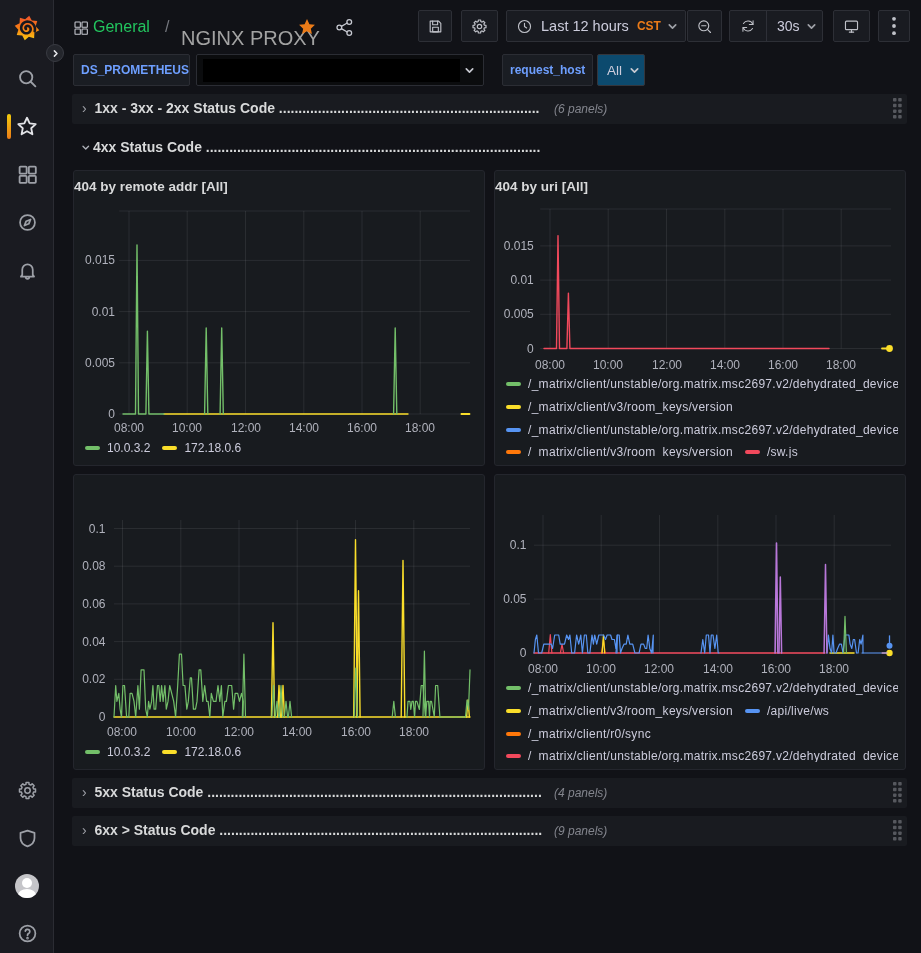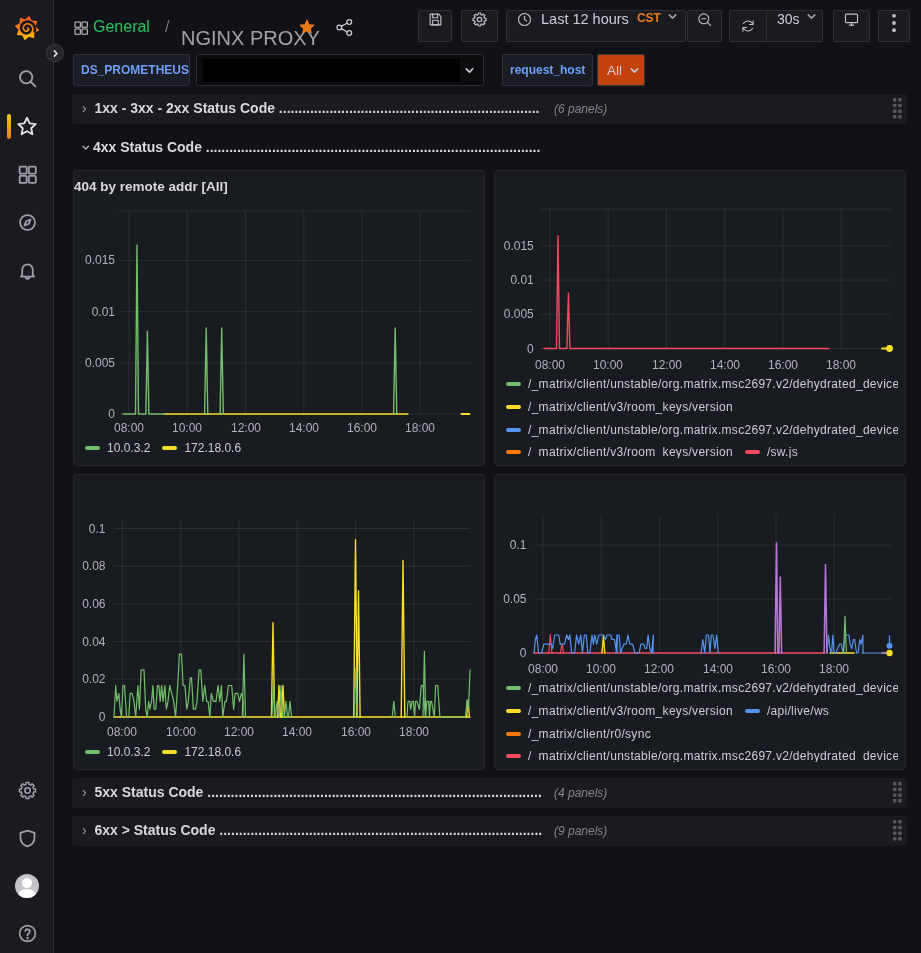--- a/index.html
+++ b/index.html
@@ -1,17 +1,17 @@
 <!DOCTYPE html>
 <html><head><meta charset="utf-8"><title>NGINX PROXY - Grafana</title>
 <style>
 *{box-sizing:border-box;margin:0;padding:0}
 html,body{width:921px;height:953px;background:#111217;font-family:"Liberation Sans",sans-serif;overflow:hidden;position:relative;color:#ccccdc}
 .abs{position:absolute}
-.btn{position:absolute;top:10px;height:32px;background:#191b21;border:1px solid #2d2f36;border-radius:2px;display:flex;align-items:flex-start;justify-content:center}
+.btn{position:absolute;top:10px;height:32px;background:#191b21;border:1px solid #2d2f36;border-radius:2px;display:flex;align-items:center;justify-content:center}
 .panel{position:absolute;width:412px;height:296px;background:#181b1f;border:1px solid #24262d;border-radius:3px;overflow:hidden}
 .ptitle{position:absolute;top:8px;left:0;width:100%;font-size:13.5px;font-weight:bold;color:#d8d9da}
 .rowhdr{position:absolute;left:72px;width:835px;height:30px;background:#191b20;border-radius:2px}
 .rowtxt{position:absolute;top:6px;font-size:14px;font-weight:bold;color:#d8d9da;white-space:nowrap;overflow:hidden}
 .chev{color:#9fa1a8;font-weight:normal}
 .pcount{position:absolute;left:482px;top:8px;font-size:12px;font-style:italic;color:#83858d;font-weight:normal}
 .vlabel{position:absolute;top:54px;height:32px;background:#1a1d23;border:1px solid #2b2d34;border-radius:2px;display:flex;align-items:center;padding:0 7px;font-size:12px;font-weight:bold;color:#6e9fff}
 </style></head>
 <body>
 
@@ -158,21 +158,21 @@
 <div class="vlabel" style="left:73px;width:117px">DS_PROMETHEUS</div>
 <div class="abs" style="left:196px;top:54px;width:288px;height:32px;background:#0b0c0e;border:1px solid #2b2d34;border-radius:2px">
   <div class="abs" style="left:6px;top:4px;width:257px;height:23px;background:#000"></div>
   <span class="abs" style="right:8px;top:10px;display:flex">
       <svg width="11" height="11" viewBox="0 0 12 12" fill="none">
         <path d="M2.5 4.2 L6 7.8 L9.5 4.2" stroke="#c7c9d1" stroke-width="1.8" stroke-linecap="round" stroke-linejoin="round"></path>
       </svg>
     </span>
 </div>
 <div class="vlabel" style="left:502px;width:91px">request_host</div>
-<div class="abs" style="left:597px;top:54px;width:48px;height:32px;background:#c2410c;border:1px solid #34363c;border-radius:2px;display:flex;align-items:center;padding-left:9px;font-size:13.5px;color:#ccccdc">All<span style="padding-left:7px;display:flex">
+<div class="abs" style="left:597px;top:54px;width:48px;height:32px;background:#0c4a6e;border:1px solid #34363c;border-radius:2px;display:flex;align-items:center;padding-left:9px;font-size:13.5px;color:#ccccdc">All<span style="padding-left:7px;display:flex">
       <svg width="11" height="11" viewBox="0 0 12 12" fill="none">
         <path d="M2.5 4.2 L6 7.8 L9.5 4.2" stroke="#c7c9d1" stroke-width="1.8" stroke-linecap="round" stroke-linejoin="round"></path>
       </svg>
     </span></div>
 
 <div class="rowhdr" style="top:94px">
   <div class="rowtxt" style="left:10px"><span class="chev">›</span>&nbsp; 1xx - 3xx - 2xx Status Code ...................................................................</div>
   <div class="pcount">(6 panels)</div>
   <svg width="10" height="22" viewBox="0 0 10 22" style="position:absolute;right:4px;top:4px">
       <g fill="#56585e">
@@ -220,20 +220,21 @@
       <text x="55" y="261" font-size="12" fill="#b0b2bc" text-anchor="middle" font-family="Liberation Sans">08:00</text>
       <text x="113" y="261" font-size="12" fill="#b0b2bc" text-anchor="middle" font-family="Liberation Sans">10:00</text>
       <text x="172" y="261" font-size="12" fill="#b0b2bc" text-anchor="middle" font-family="Liberation Sans">12:00</text>
       <text x="230" y="261" font-size="12" fill="#b0b2bc" text-anchor="middle" font-family="Liberation Sans">14:00</text>
       <text x="288" y="261" font-size="12" fill="#b0b2bc" text-anchor="middle" font-family="Liberation Sans">16:00</text>
       <text x="346" y="261" font-size="12" fill="#b0b2bc" text-anchor="middle" font-family="Liberation Sans">18:00</text>
     </svg>
   <div style="position:absolute;left:11px;top:270px;width:392px;height:17px;overflow:hidden;white-space:nowrap;font-size:12px;color:#ccccdc"><span style="white-space:nowrap"><span style="display:inline-block;width:15px;height:4px;border-radius:2px;background:#73BF69;vertical-align:middle;margin-bottom:2px"></span><span style="padding-left:7px;padding-right:12px">10.0.3.2</span></span><span style="white-space:nowrap"><span style="display:inline-block;width:15px;height:4px;border-radius:2px;background:#FADE2A;vertical-align:middle;margin-bottom:2px"></span><span style="padding-left:7px;padding-right:12px">172.18.0.6</span></span></div>
 </div>
 <div class="panel" style="left:494px;top:170px">
+  <div class="ptitle">404 by uri [All]</div>
   <svg width="412" height="296" viewBox="0 0 412 296" style="position:absolute;left:0;top:0">
       <line x1="55.0" y1="38" x2="55.0" y2="177.5" stroke="rgba(204,204,220,0.10)" stroke-width="1"></line>
       <line x1="113.2" y1="38" x2="113.2" y2="177.5" stroke="rgba(204,204,220,0.10)" stroke-width="1"></line>
       <line x1="171.5" y1="38" x2="171.5" y2="177.5" stroke="rgba(204,204,220,0.10)" stroke-width="1"></line>
       <line x1="229.8" y1="38" x2="229.8" y2="177.5" stroke="rgba(204,204,220,0.10)" stroke-width="1"></line>
       <line x1="288.0" y1="38" x2="288.0" y2="177.5" stroke="rgba(204,204,220,0.10)" stroke-width="1"></line>
       <line x1="346.2" y1="38" x2="346.2" y2="177.5" stroke="rgba(204,204,220,0.10)" stroke-width="1"></line>
       <line x1="45.2" y1="177.5" x2="396.0" y2="177.5" stroke="rgba(204,204,220,0.10)" stroke-width="1"></line>
       <line x1="45.2" y1="143.3" x2="396.0" y2="143.3" stroke="rgba(204,204,220,0.10)" stroke-width="1"></line>
       <line x1="45.2" y1="109.1" x2="396.0" y2="109.1" stroke="rgba(204,204,220,0.10)" stroke-width="1"></line>

